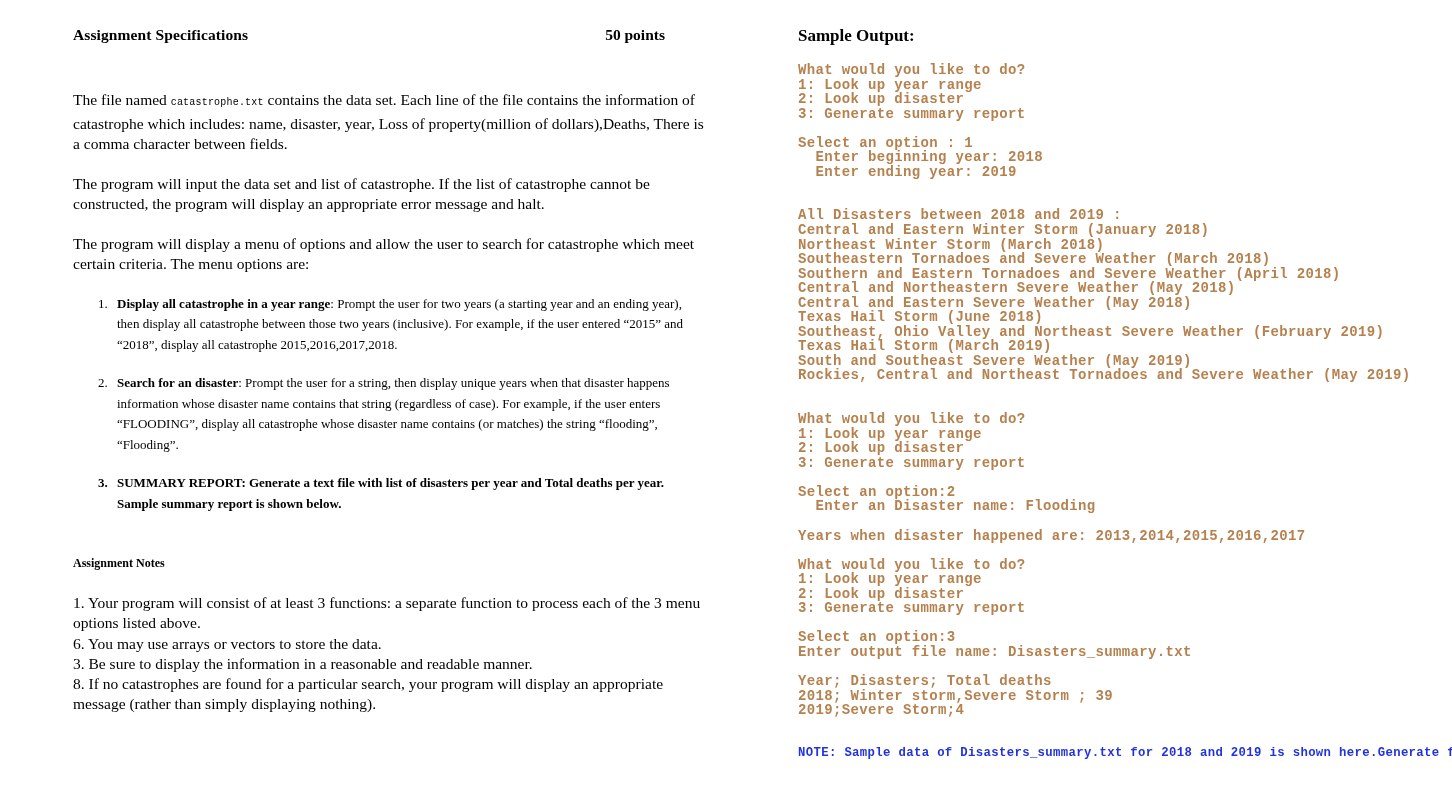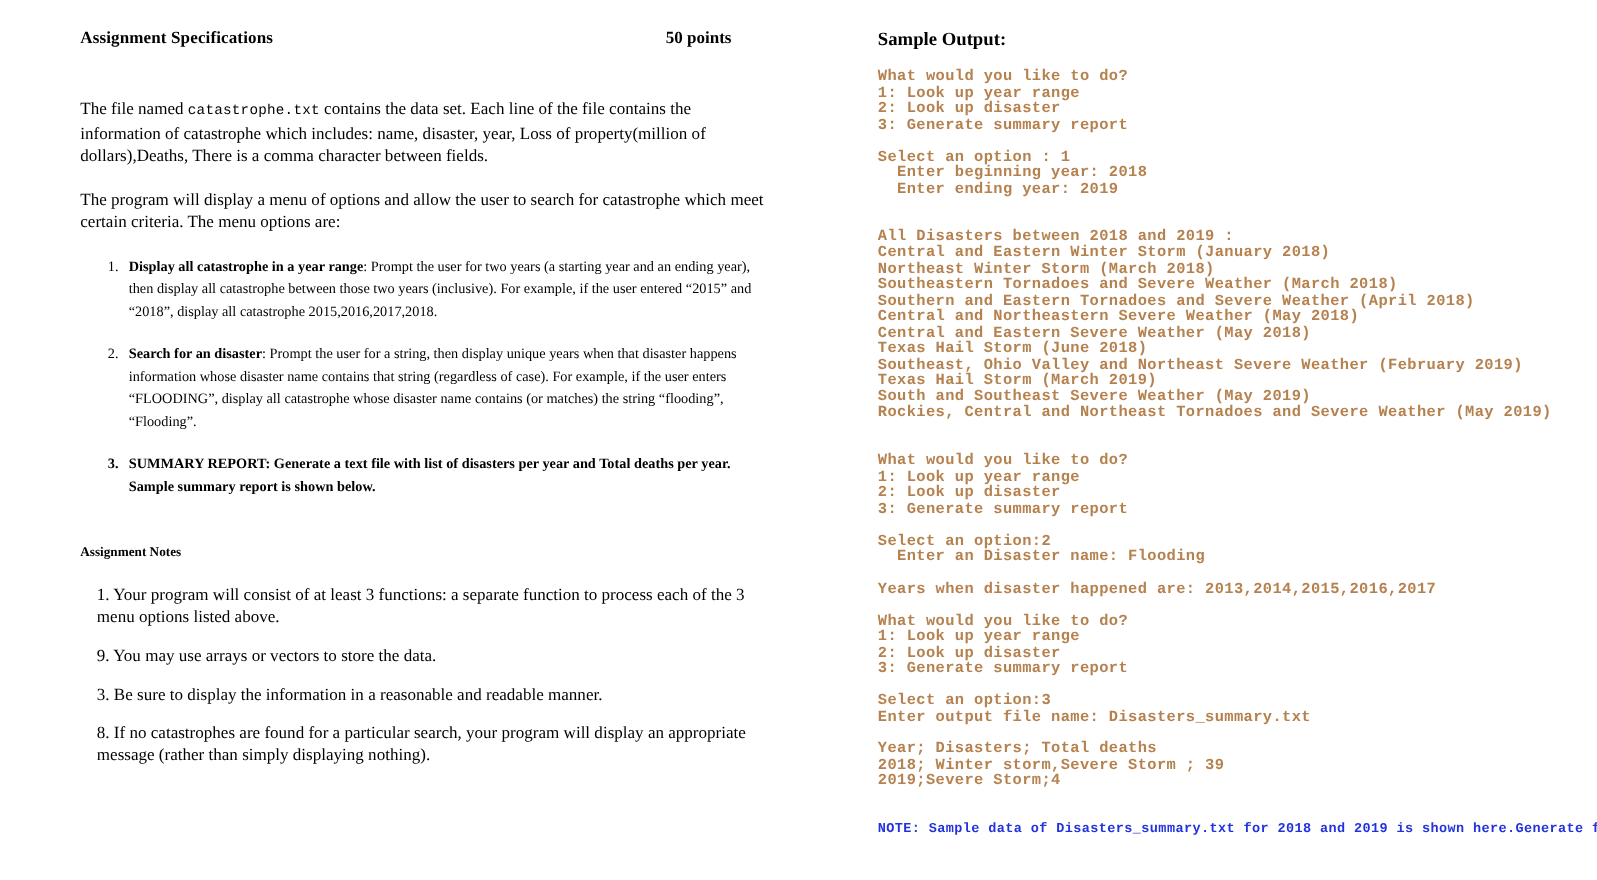--- a/index.html
+++ b/index.html
@@ -39,21 +39,21 @@
   .spec-points { padding-right: 40px; }
 
   .para {
     font-size: 15.5px;
     line-height: 20.5px;
     margin: 0 0 19px 0;
     text-align: left;
   }
   code.mono {
     font-family: "Liberation Mono", "DejaVu Sans Mono", monospace;
-    font-size: 13px;
+    font-size: 10px;
     letter-spacing: .2px;
   }
 
   ol.menu-list {
     margin: 0 0 0 0;
     padding-left: 38px;
     font-size: 13px;
     line-height: 20.5px;
   }
   ol.menu-list > li {
@@ -66,21 +66,21 @@
   .notes-head {
     font-weight: bold;
     font-size: 12px;
     margin-top: 42px;
     margin-bottom: 22px;
   }
   .notes-body {
     font-size: 15.5px;
     line-height: 20.3px;
   }
-  .notes-body div { margin: 15px; }
+  .notes-body div { margin: 0; }
 
   
   .right-col {
     position: absolute;
     left: 798px;
     top: 26px;
     width: 620px;
   }
   .sample-head {
     font-weight: bold;
@@ -116,34 +116,35 @@
 
   <div class="left-col">
 
     <div class="spec-head-row">
       <span class="spec-title">Assignment Specifications</span>
       <span class="spec-points">50 points</span>
     </div>
 
     <p class="para"><span>The file named </span><code class="mono">catastrophe.txt</code><span> contains the data set.  Each line of the file contains the information of catastrophe which includes:  name, disaster, year, Loss of property(million of dollars),Deaths, There is a comma character between fields.</span></p>
 
+    <p class="para">The program will input the data set and list of catastrophe.  If the list of catastrophe cannot be constructed, the program will display an appropriate error message and halt.</p>
 
     <p class="para">The program will display a menu of options and allow the user to search for catastrophe which meet certain criteria.  The menu options are:</p>
 
     <ol class="menu-list">
       <li><span class="b">Display all catastrophe in a year range</span><span>:  Prompt the user for two years (a starting year and an ending year), then display all catastrophe between those two years (inclusive).  For example, if the user entered “2015” and “2018”, display all catastrophe 2015,2016,2017,2018.</span></li>
       <li><span class="b">Search for an disaster</span><span>:  Prompt the user for a string, then display unique years when that disaster happens information whose disaster name contains that string (regardless of case).  For example, if the user enters “FLOODING”, display all catastrophe whose disaster name contains (or matches) the string “flooding”, “Flooding”.</span></li>
       <li><span class="b"></span><span>SUMMARY REPORT: Generate a text file with list of disasters per year and Total deaths per year. Sample summary report is shown below.</span></li>
     </ol>
 
     <div class="notes-head">Assignment Notes</div>
 
     <div class="notes-body">
       <div>1.  Your program will consist of at least 3 functions:  a separate function to process each of the 3 menu options listed above.</div>
-      <div>9.  You may use arrays or vectors to store the data.</div>
+      <div>6.  You may use arrays or vectors to store the data.</div>
       <div>3.  Be sure to display the information in a reasonable and readable manner.</div>
       <div>8.  If no catastrophes are found for a particular search, your program will display an appropriate message (rather than simply displaying nothing).</div>
     </div>
 
   </div>
 
   <div class="right-col">
     <div class="sample-head">Sample Output:</div>
     <div class="console" style="color: rgb(181, 130, 79);"><span class="line">What would you like to do?</span><span class="line">1: Look up year range</span><span class="line">2: Look up disaster</span><span class="line">3: Generate summary report</span><span class="blank"></span><span class="line">Select an option : 1</span><span class="line">  Enter beginning year: 2018</span><span class="line">  Enter ending year: 2019</span><span class="blank"></span><span class="blank"></span><span class="line">All Disasters between 2018 and 2019 :</span><span class="line">Central and Eastern Winter Storm (January 2018)</span><span class="line">Northeast Winter Storm (March 2018)</span><span class="line">Southeastern Tornadoes and Severe Weather (March 2018)</span><span class="line">Southern and Eastern Tornadoes and Severe Weather (April 2018)</span><span class="line">Central and Northeastern Severe Weather (May 2018)</span><span class="line">Central and Eastern Severe Weather (May 2018)</span><span class="line">Texas Hail Storm (June 2018)</span><span class="line">Southeast, Ohio Valley and Northeast Severe Weather (February 2019)</span><span class="line">Texas Hail Storm (March 2019)</span><span class="line">South and Southeast Severe Weather (May 2019)</span><span class="line">Rockies, Central and Northeast Tornadoes and Severe Weather (May 2019)</span><span class="blank"></span><span class="blank"></span><span class="line">What would you like to do?</span><span class="line">1: Look up year range</span><span class="line">2: Look up disaster</span><span class="line">3: Generate summary report</span><span class="blank"></span><span class="line">Select an option:2</span><span class="line">  Enter an Disaster name: Flooding</span><span class="blank"></span><span class="line">Years when disaster happened are: 2013,2014,2015,2016,2017</span><span class="blank"></span><span class="line">What would you like to do?</span><span class="line">1: Look up year range</span><span class="line">2: Look up disaster</span><span class="line">3: Generate summary report</span><span class="blank"></span><span class="line">Select an option:3</span><span class="line">Enter output file name: Disasters_summary.txt</span><span class="blank"></span><span class="line">Year; Disasters; Total deaths</span><span class="line">2018; Winter storm,Severe Storm ; 39</span><span class="line">2019;Severe Storm;4</span></div>
     <div class="note-block" style="color: rgb(34, 51, 221);"><span class="line">NOTE: Sample data of Disasters_summary.txt for 2018 and 2019 is shown here.</span><span class="line">Generate for all the years.</span></div>

